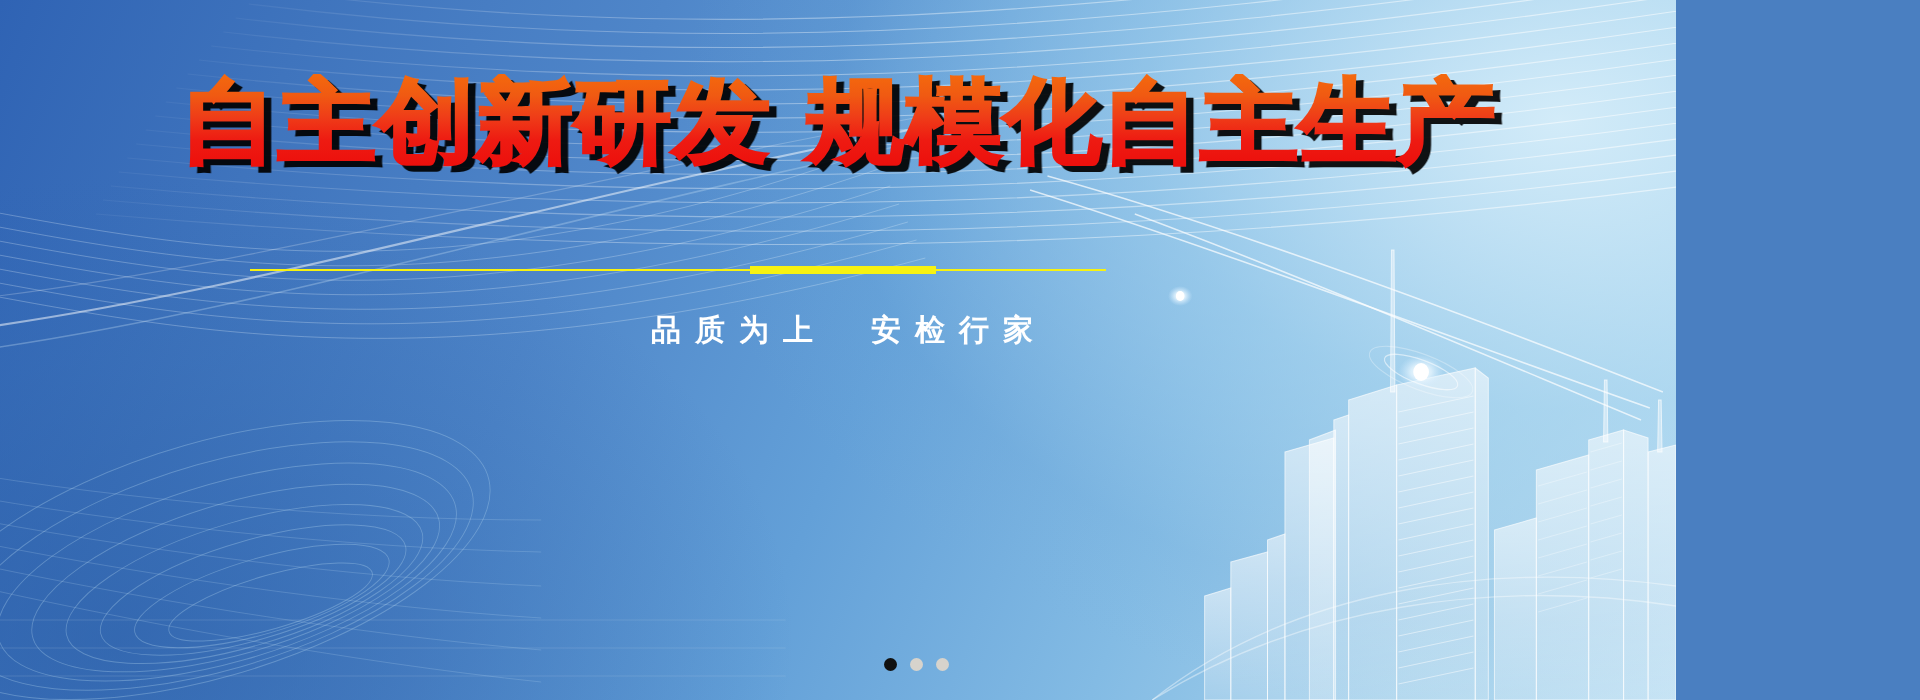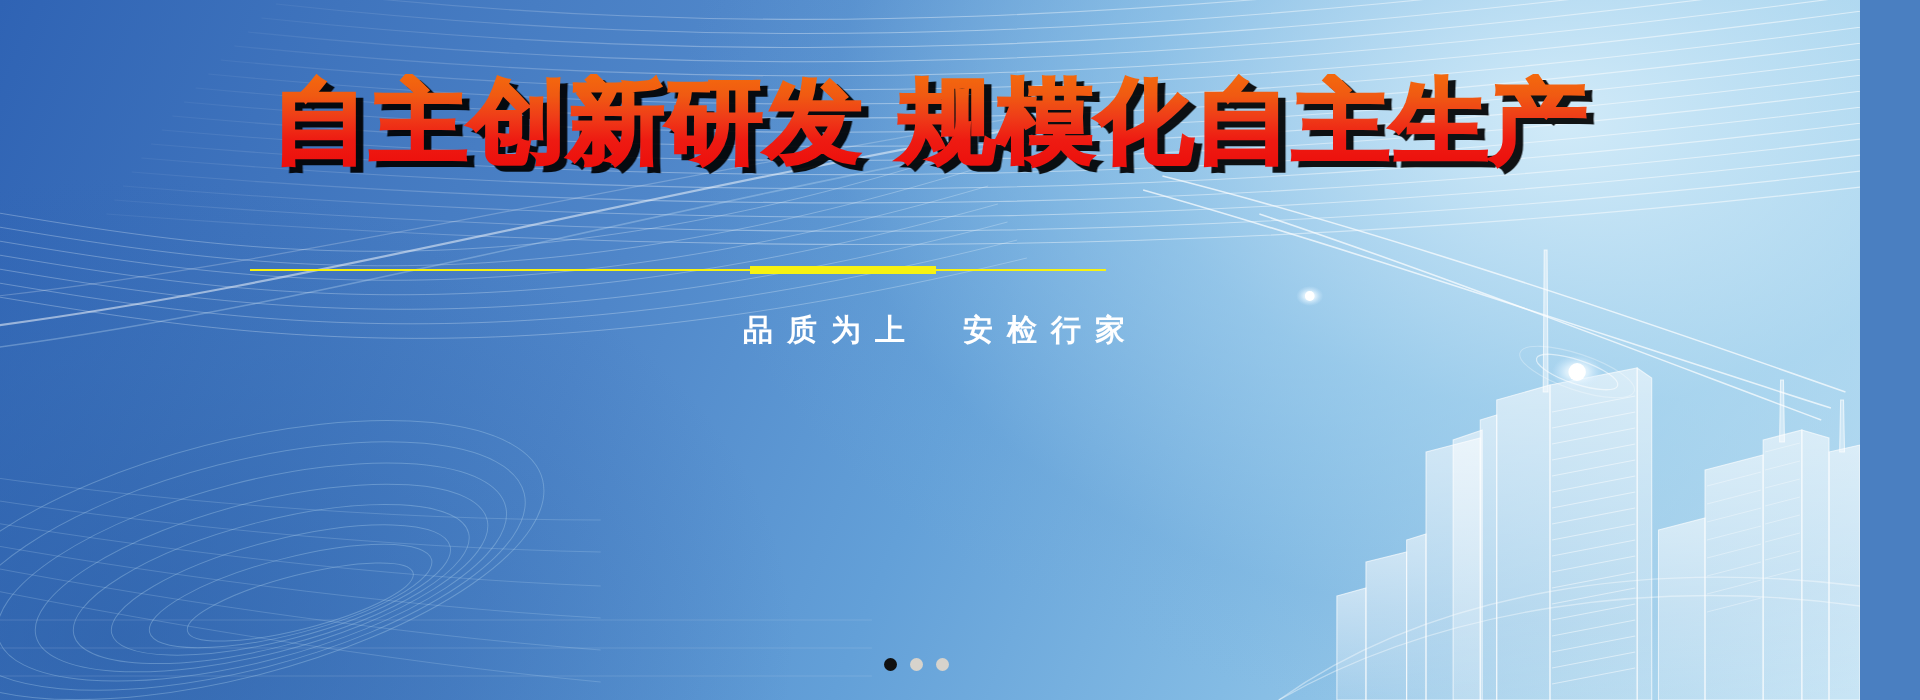--- a/index.html
+++ b/index.html
@@ -4,21 +4,21 @@
 <style>
   * { margin:0; padding:0; box-sizing:border-box; }
   html, body { width:1920px; height:700px; overflow:hidden; }
   body {
     font-family:"Liberation Sans", sans-serif;
     background:#4a7fc1;
   }
 
   .banner {
     position:relative;
-    width:1860px;
+    width:1676px;
     height:700px;
     overflow:hidden;
     background:
       radial-gradient(ellipse 1100px 760px at 1560px 120px, rgba(215,238,250,0.92) 0%, rgba(170,214,240,0.55) 38%, rgba(120,175,220,0.12) 66%, rgba(120,175,220,0) 80%),
       radial-gradient(ellipse 900px 620px at 120px 640px, rgba(40,92,165,0.55) 0%, rgba(45,100,172,0.25) 45%, rgba(45,100,172,0) 75%),
       linear-gradient(112deg, #2f63b4 0%, #3f74bd 16%, #4f86c9 34%, #63a0d8 52%, #83bbe4 70%, #a6d2ec 86%, #bcdff3 100%);
   }
 
   
   .bg-layer { position:absolute; inset:0; pointer-events:none; }

